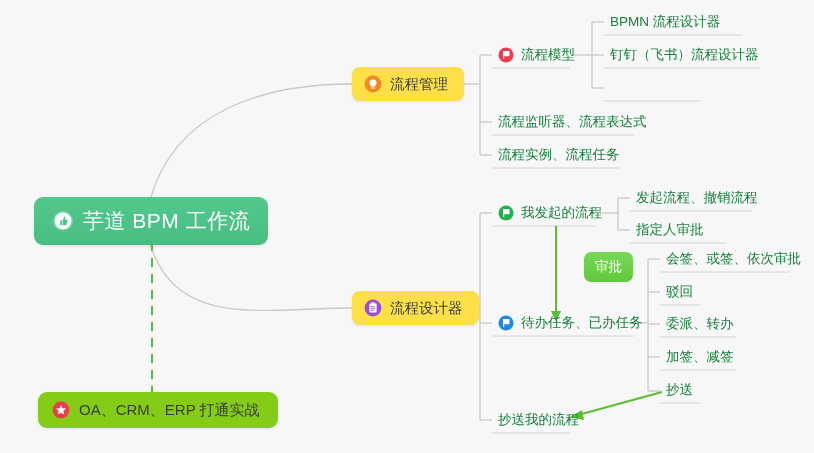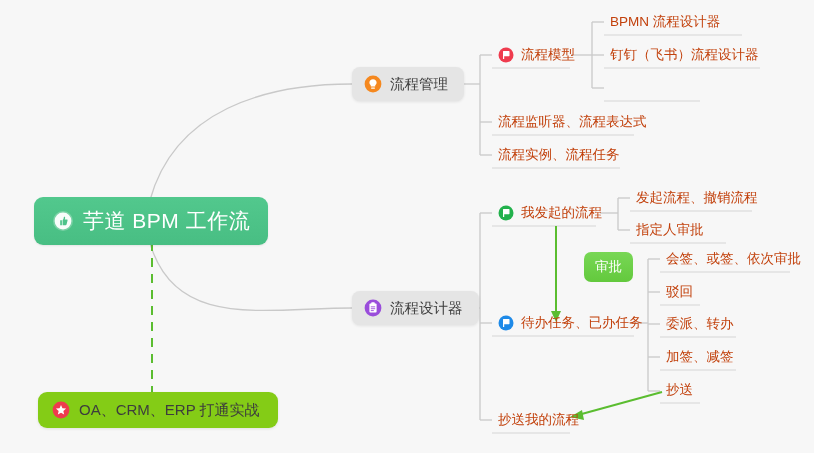--- a/index.html
+++ b/index.html
@@ -45,36 +45,36 @@
     color: #ffffff;
     font-size: 21px;
     letter-spacing: 0.5px;
     box-shadow: 0 1px 2px rgba(0,0,0,0.08);
     align-items: center;
   }
   .root .label { margin-left: 9px; }
 
   
   .card {
-    background: #e5e5e5;
+    background: #fde047;
     border-radius: 8px;
     padding: 0 16px 0 12px;
     height: 34px;
     font-size: 14.5px;
     color: #3d3d3d;
     box-shadow: 0 1px 3px rgba(0,0,0,0.09);
   }
   .card .label { margin-left: 8px; }
 
   
   .leaf {
     height: 28px;
     padding: 0 8px 0 6px;
     font-size: 13.5px;
-    color: #c2410c;
+    color: #15803d;
     background: transparent;
   }
   .leaf .label { margin-left: 7px; }
   .leaf.noicon .label { margin-left: 0; }
 
   
   .badge {
     background: #6fd14a;
     background: linear-gradient(180deg, #78d755 0%, #63c93d 100%);
     border-radius: 7px;

